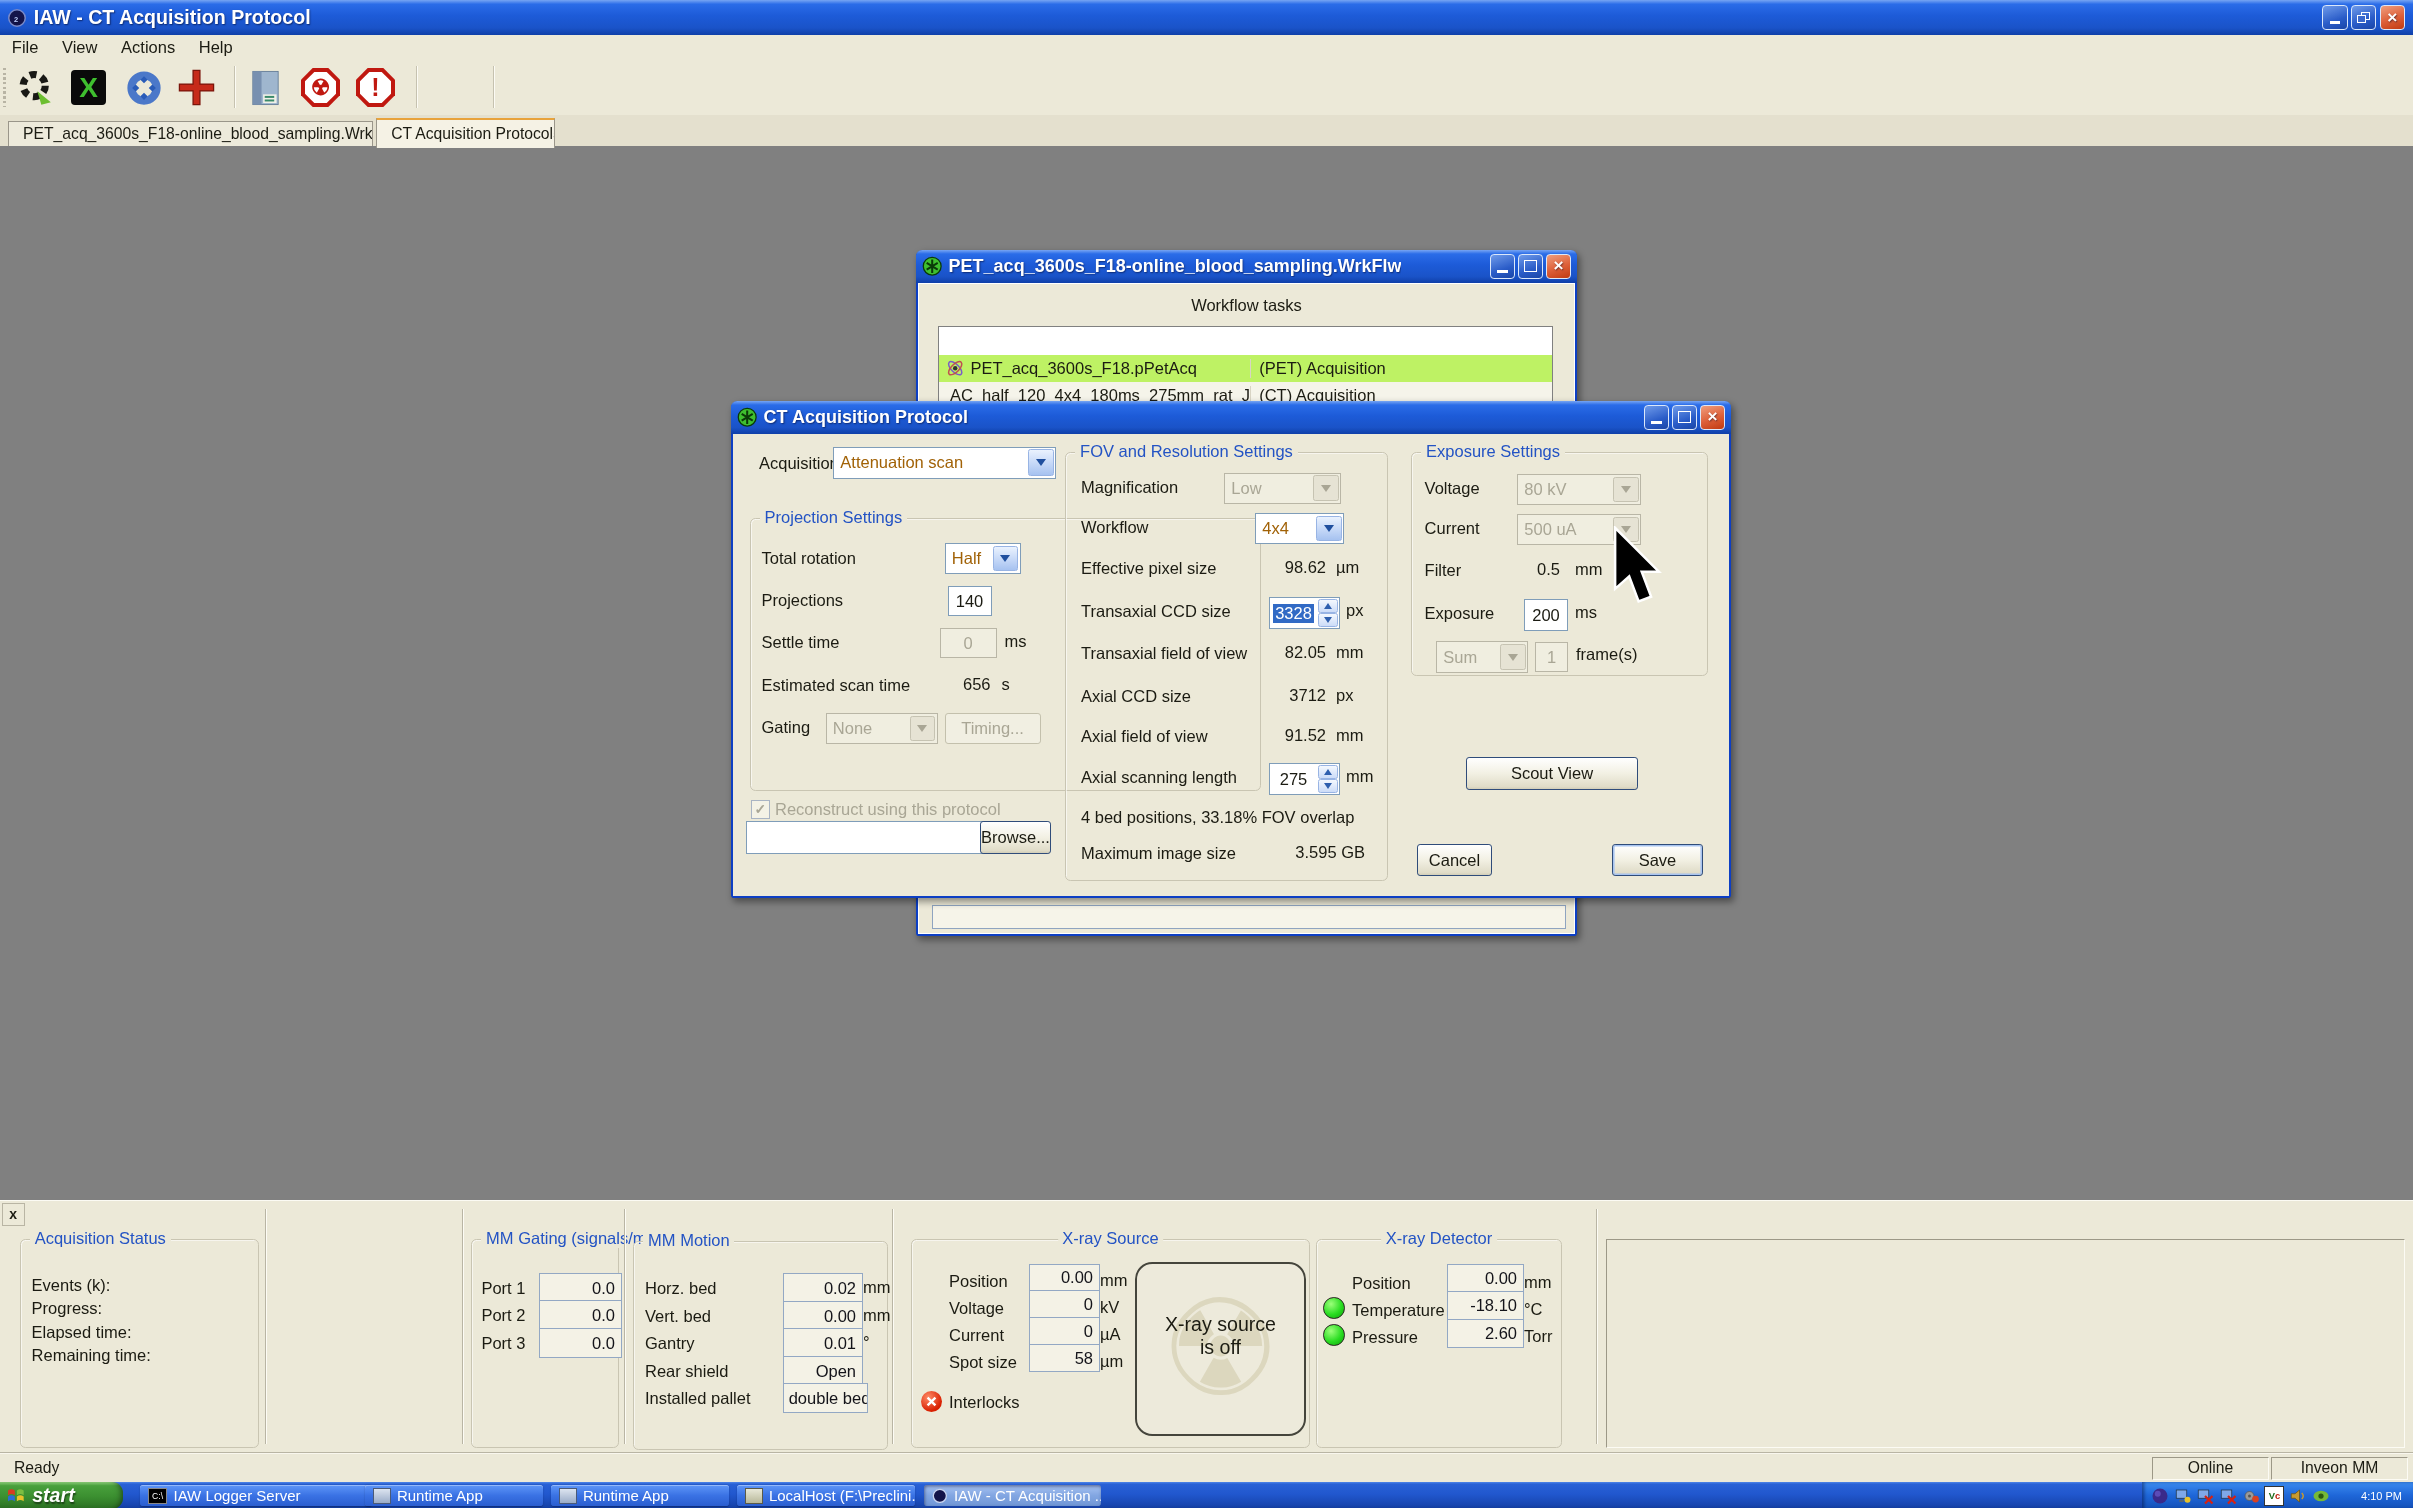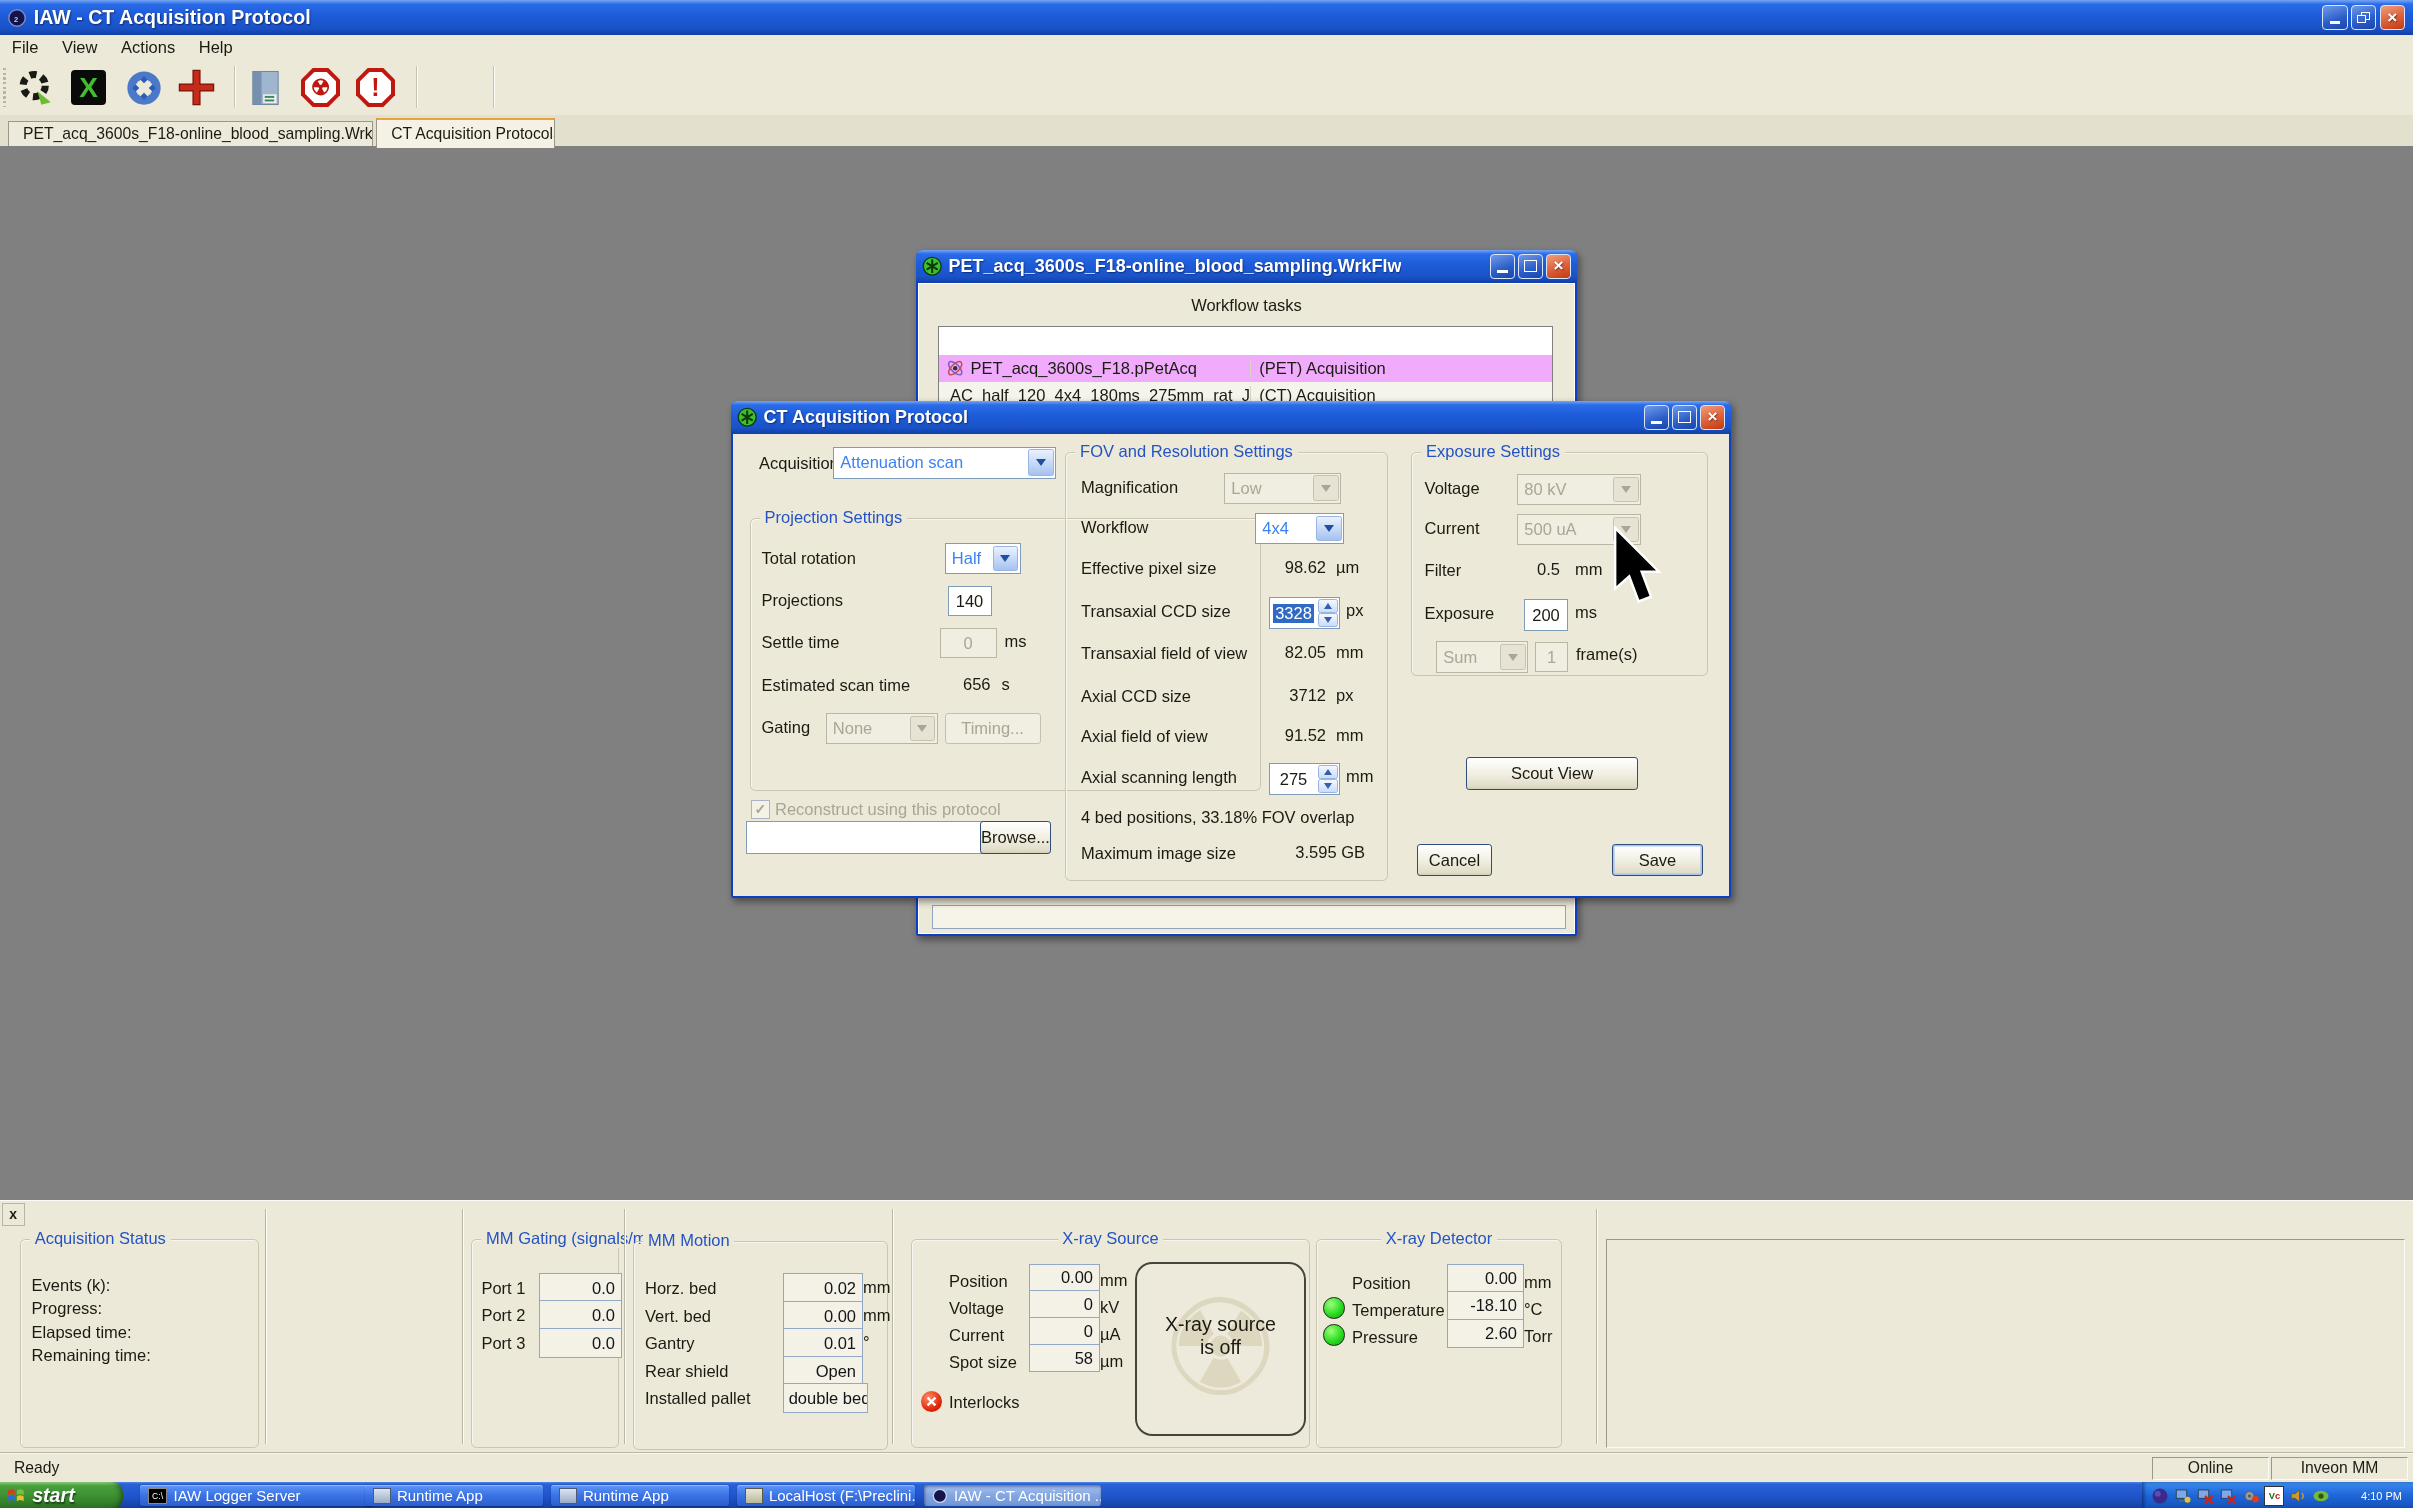--- a/index.html
+++ b/index.html
@@ -45,21 +45,21 @@
   .wbody{position:absolute;left:0;right:0;top:31px;bottom:0;background:#ECE9D8;}
   
   .lbl{position:absolute;font-size:16.5px;white-space:nowrap;line-height:20.4px;color:#1B1B12;}
   .lbl.dis{color:#A9A695;}
   .val{position:absolute;font-size:16.5px;white-space:nowrap;text-align:right;color:#1B1B12;}
   .unit{position:absolute;font-size:16.5px;white-space:nowrap;color:#1B1B12;}
   .tbox{position:absolute;background:#fff;border:0.8px solid #7F9DB9;font-size:16.5px;color:#1B1B12;
     display:flex;align-items:center;justify-content:center;}
   .tbox.dis{background:#F0EEE0;border-color:#B9B6A6;color:#A9A695;}
   .tbox.left{justify-content:flex-start;padding-left:6.3px;}
-  .combo{position:absolute;background:#fff;border:0.8px solid #7F9DB9;font-size:16.5px;color:#3b82f6;
+  .combo{position:absolute;background:#fff;border:0.8px solid #7F9DB9;font-size:16.5px;color:#a16207;
     display:flex;align-items:center;padding-left:6.3px;}
   .combo .arr{position:absolute;top:1.6px;right:1.6px;bottom:1.6px;width:23.6px;border-radius:2.4px;
     background:linear-gradient(180deg,#EAF2FE,#C8DAF8 50%,#A6C2F0);border:0.8px solid #98B4E4;
     display:flex;align-items:center;justify-content:center;}
   .combo .arr i{width:0;height:0;border-left:5.5px solid transparent;border-right:5.5px solid transparent;
     border-top:7px solid #1F4F9E;}
   .combo.dis{background:#F0EEE0;border-color:#B9B6A6;color:#A9A695;}
   .combo.dis .arr{background:#E6E3D4;border-color:#C6C3B2;}
   .combo.dis .arr i{border-top-color:#A9A695;}
   .btn{position:absolute;border:0.8px solid #2F4C7A;border-radius:3.1px;
@@ -238,21 +238,21 @@
               <i class="g-max"></i>
             </span>
           <span class="wbtn close">
               <i class="g-x">×</i>
             </span>
         </span>
       </div>
       <div class="wbody" style="border:0.8px solid #fff">
         <div class="lbl" style="left:0;right:0;top:11px;text-align:center">Workflow tasks</div>
         <div class="wtable" style="left:19px;top:42px;width:613px;height:440px">
-          <div class="trow" style="top:28px;height:27px;background:#f0abfc">
+          <div class="trow" style="top:28px;height:27px;background:#bef264">
             <div class="tcell1">
               <svg width="20.4" height="20.4" viewBox="0 0 24 24">
                   <ellipse cx="12" cy="12" rx="10" ry="4.6" fill="none" stroke="#7B5CC8" stroke-width="1.8" transform="rotate(45 12 12)"></ellipse>
                   <ellipse cx="12" cy="12" rx="10" ry="4.6" fill="none" stroke="#C05050" stroke-width="1.8" transform="rotate(-45 12 12)"></ellipse>
                   <circle cx="12" cy="12" r="2.6" fill="#333"></circle>
                 </svg>
               <span>PET_acq_3600s_F18.pPetAcq</span>
             </div>
             <div class="tcell2">(PET) Acquisition</div>
           </div>

